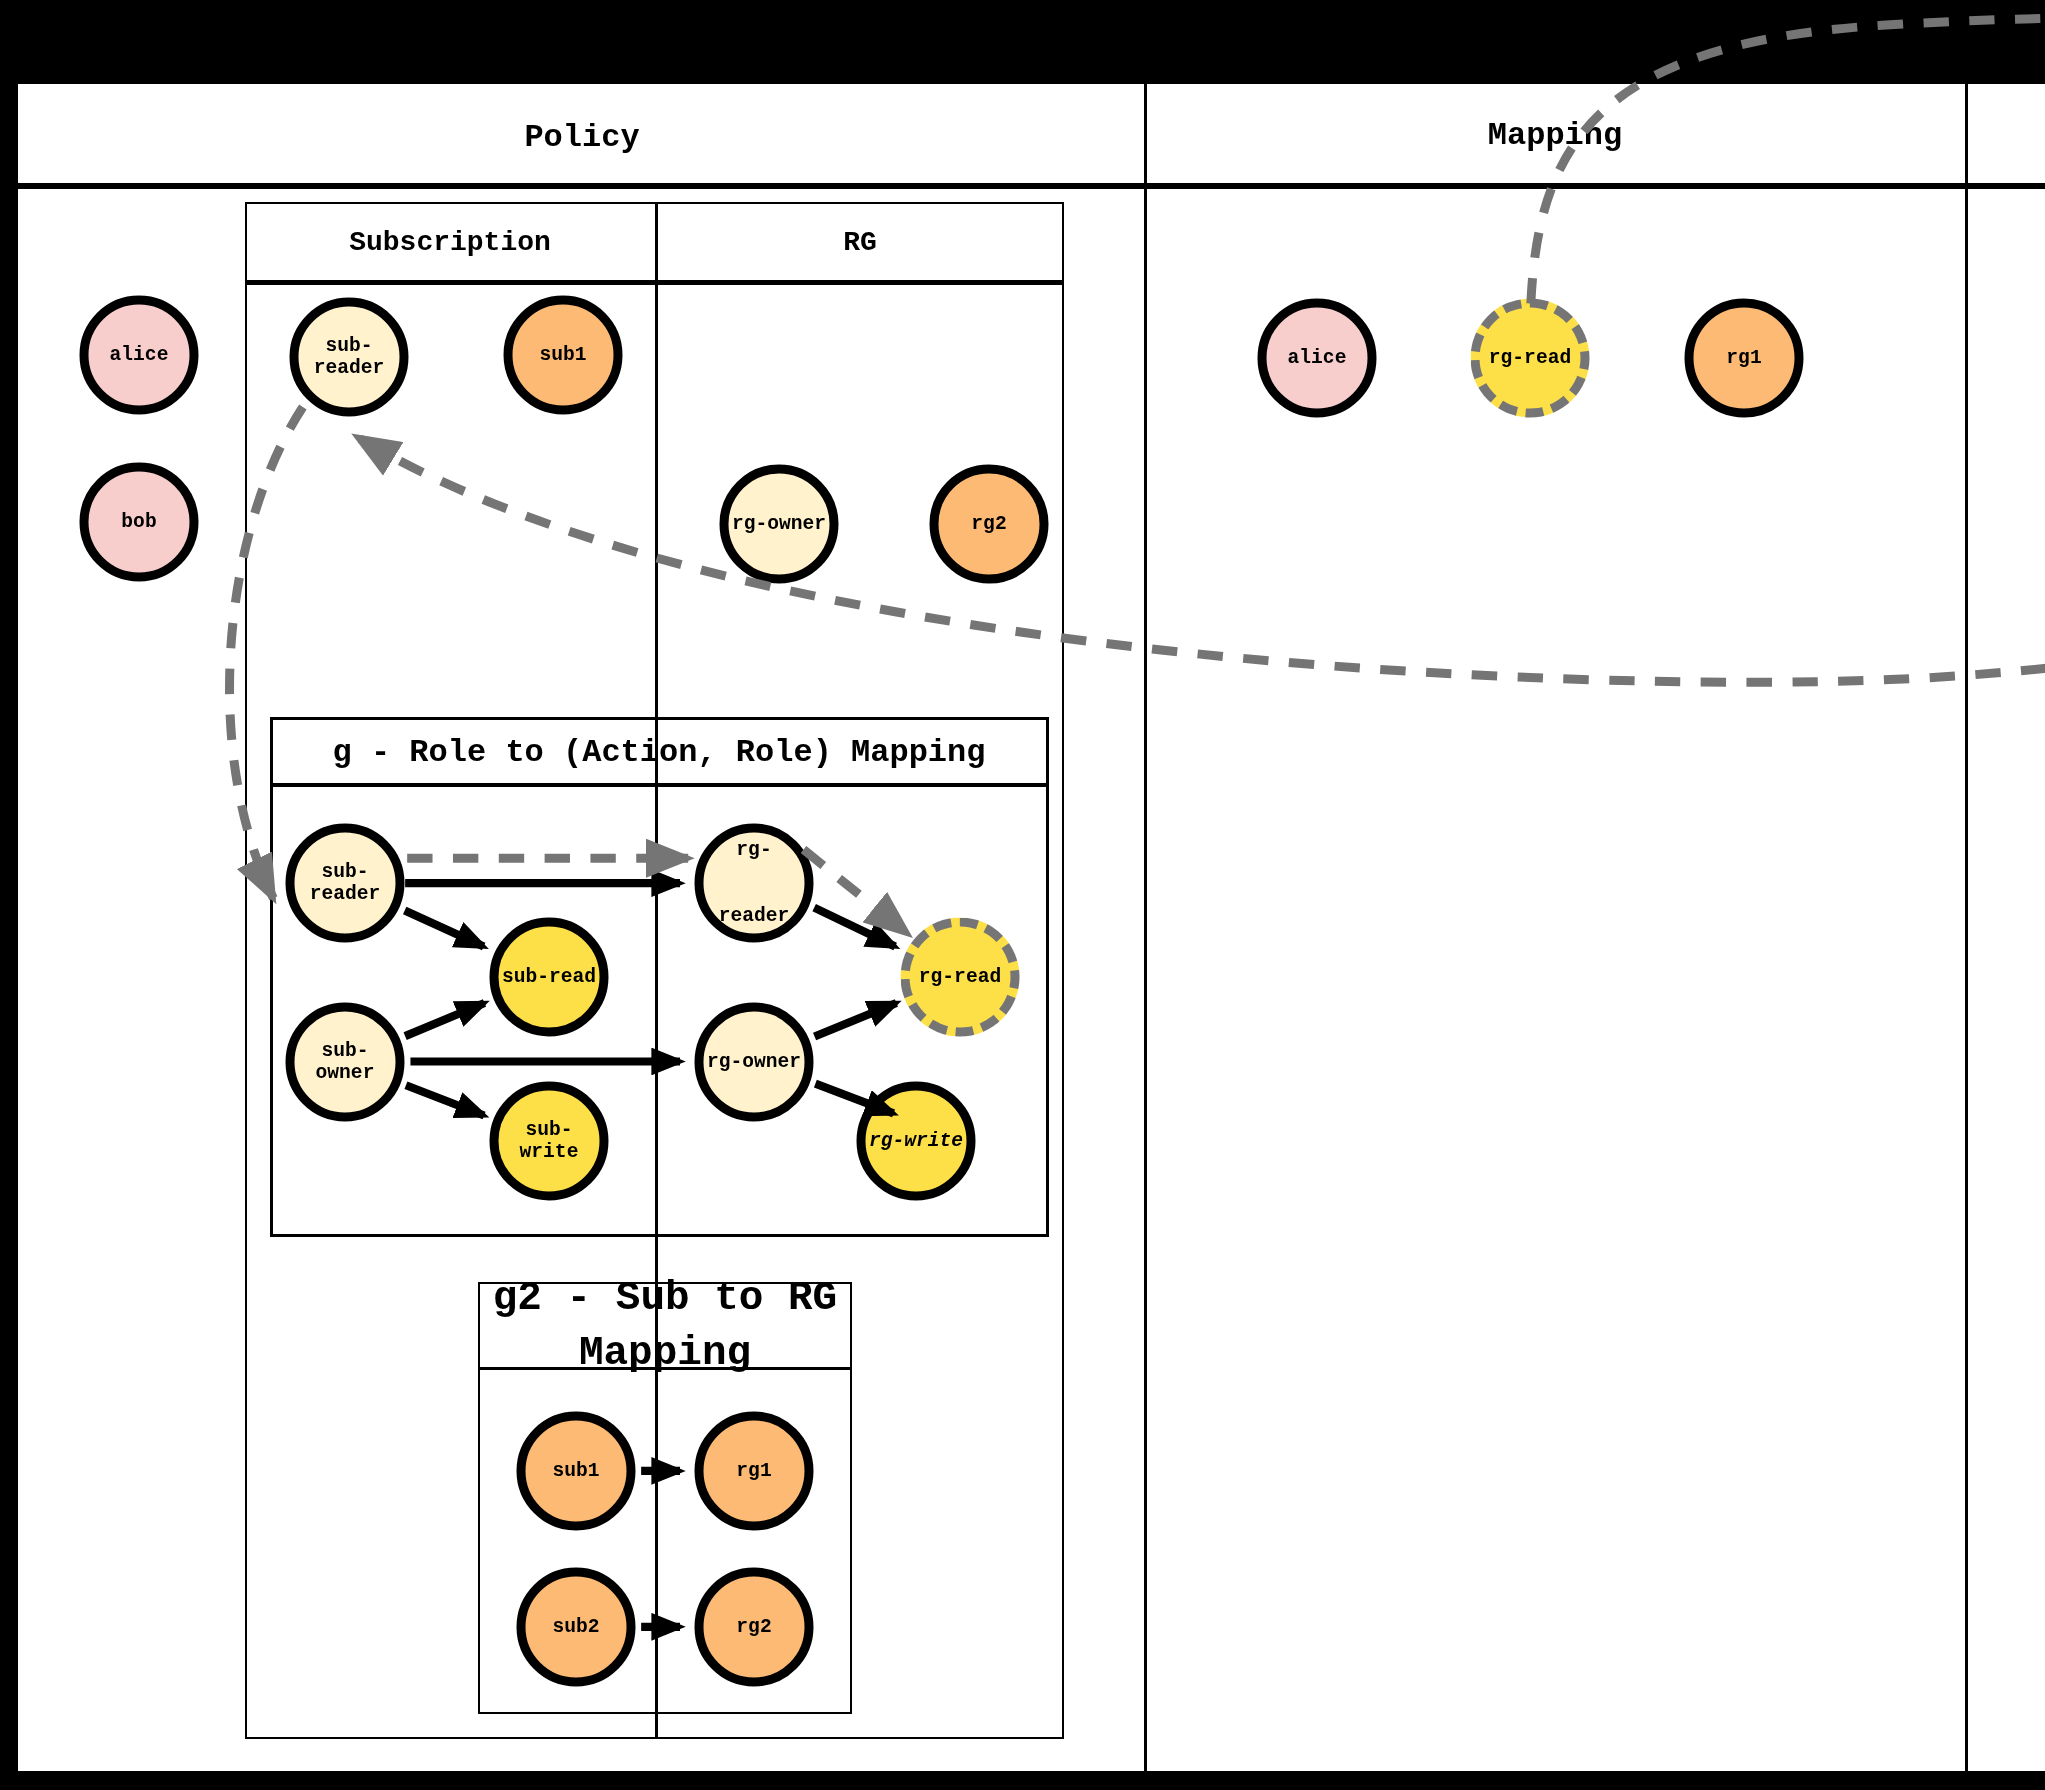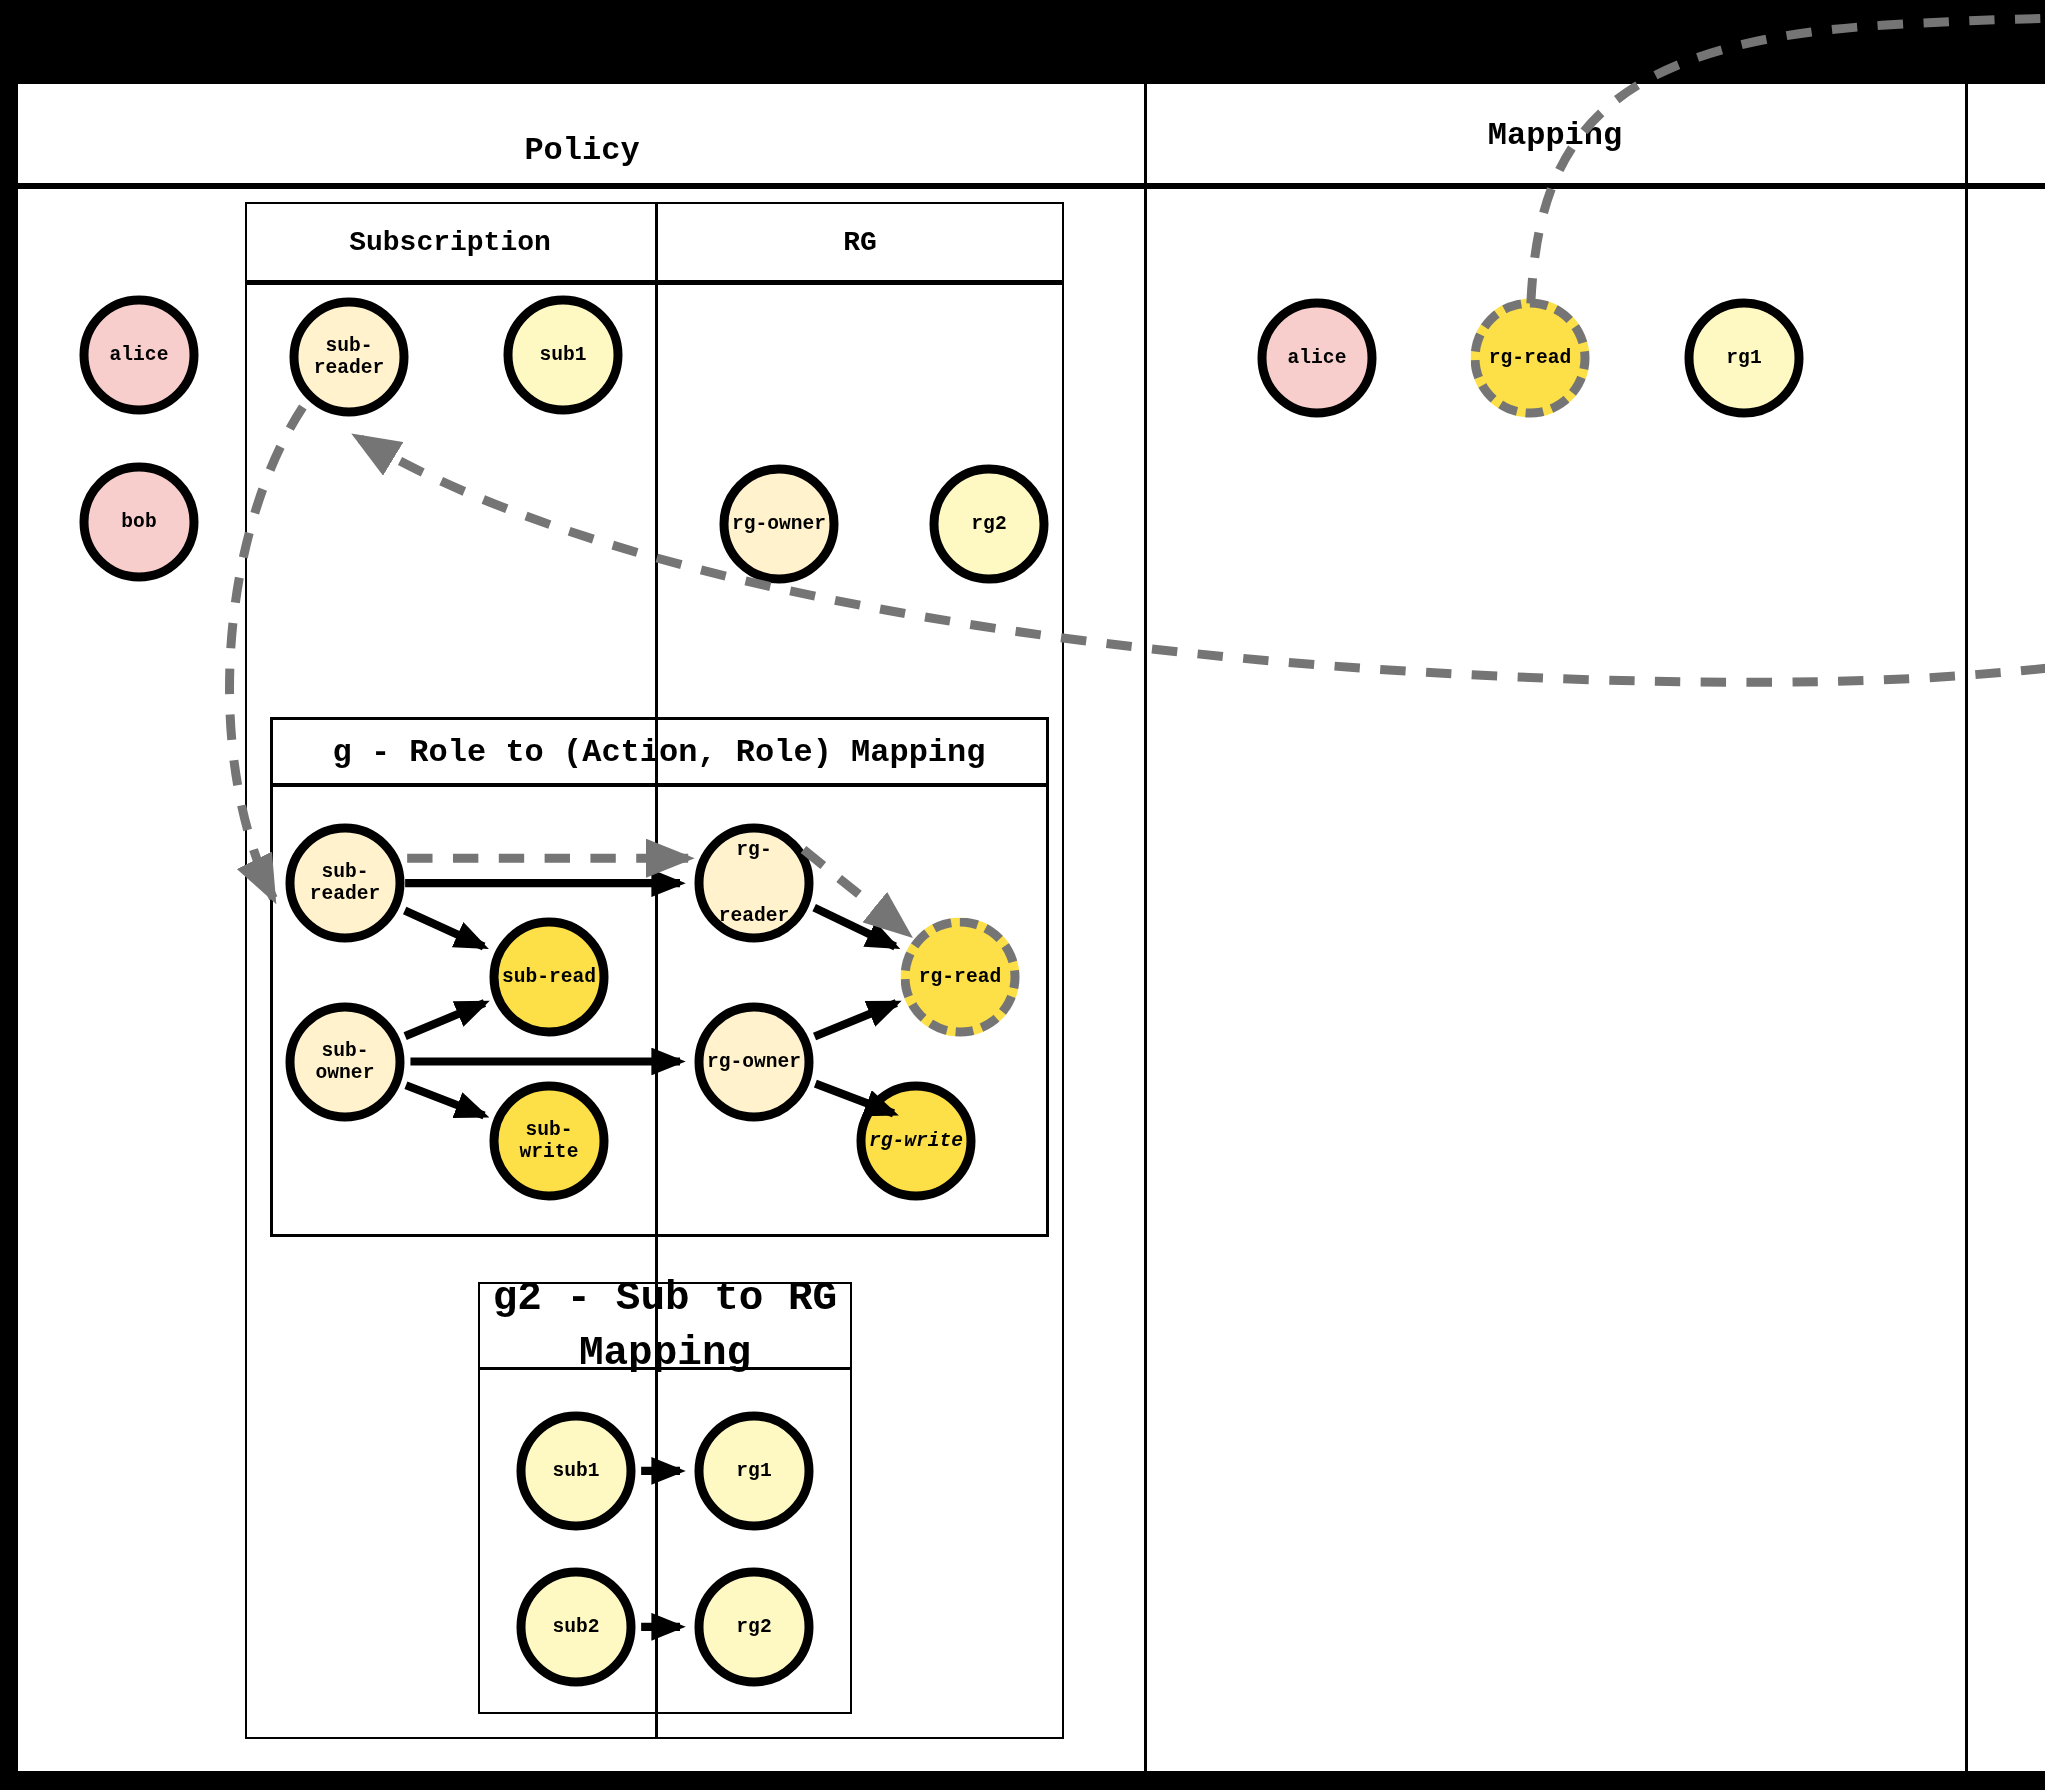--- a/index.html
+++ b/index.html
@@ -17,33 +17,33 @@
   .box{border:3.3px solid #000;background:transparent;box-sizing:border-box;}
   .box.thin{border-width:2.9px;}
   .node{
     display:flex;flex-direction:column;align-items:center;justify-content:center;
     width:119px;height:119px;border:9.8px solid #000;border-radius:50%;
     box-sizing:border-box;transform:translate(-50%,-50%);
     font-size:19.6px;line-height:1.12;text-align:right;white-space:nowrap;
   }
   .node.dashring{border:9px dashed #757575;}
   .pink{background:#f8cecc;} .yellow{background:#fff2cc;}
-  .green{background:#fef9c3;} .blue{background:#fde047;}
+  .green{background:#fdba74;} .blue{background:#fde047;}
   svg.overlay{left:0;top:0;pointer-events:none;}
 </style>
 </head>
 <body>
 
 <div class="abs paper"></div>
 
 <div class="abs line" style="left:18.4px;top:183px;width:3223px;height:5.7px;"></div>
 <div class="abs line" style="left:1144px;top:84px;width:2.5px;height:1687px;"></div>
 <div class="abs line" style="left:1965px;top:84px;width:2.5px;height:1687px;"></div>
 
-<div class="abs ctitle" style="left:582px;top:150px;">Policy</div>
+<div class="abs ctitle" style="left:582px;top:137px;">Policy</div>
 <div class="abs ctitle" style="left:1555px;top:135px;">Mapping</div>
 
 <div class="abs box thin" style="left:245px;top:202px;width:819px;height:1537px;border-width:2.5px;"></div>
 <div class="abs line" style="left:655px;top:202px;width:2.5px;height:1537px;"></div>
 <div class="abs line" style="left:245px;top:280px;width:819px;height:5.3px;"></div>
 <div class="abs cellhead" style="left:450px;top:242px;">Subscription</div>
 <div class="abs cellhead" style="left:860px;top:242px;">RG</div>
 
 <div class="abs box" style="left:270px;top:717px;width:779px;height:520px;"></div>
 <div class="abs line" style="left:270px;top:783px;width:779px;height:3.7px;"></div>

